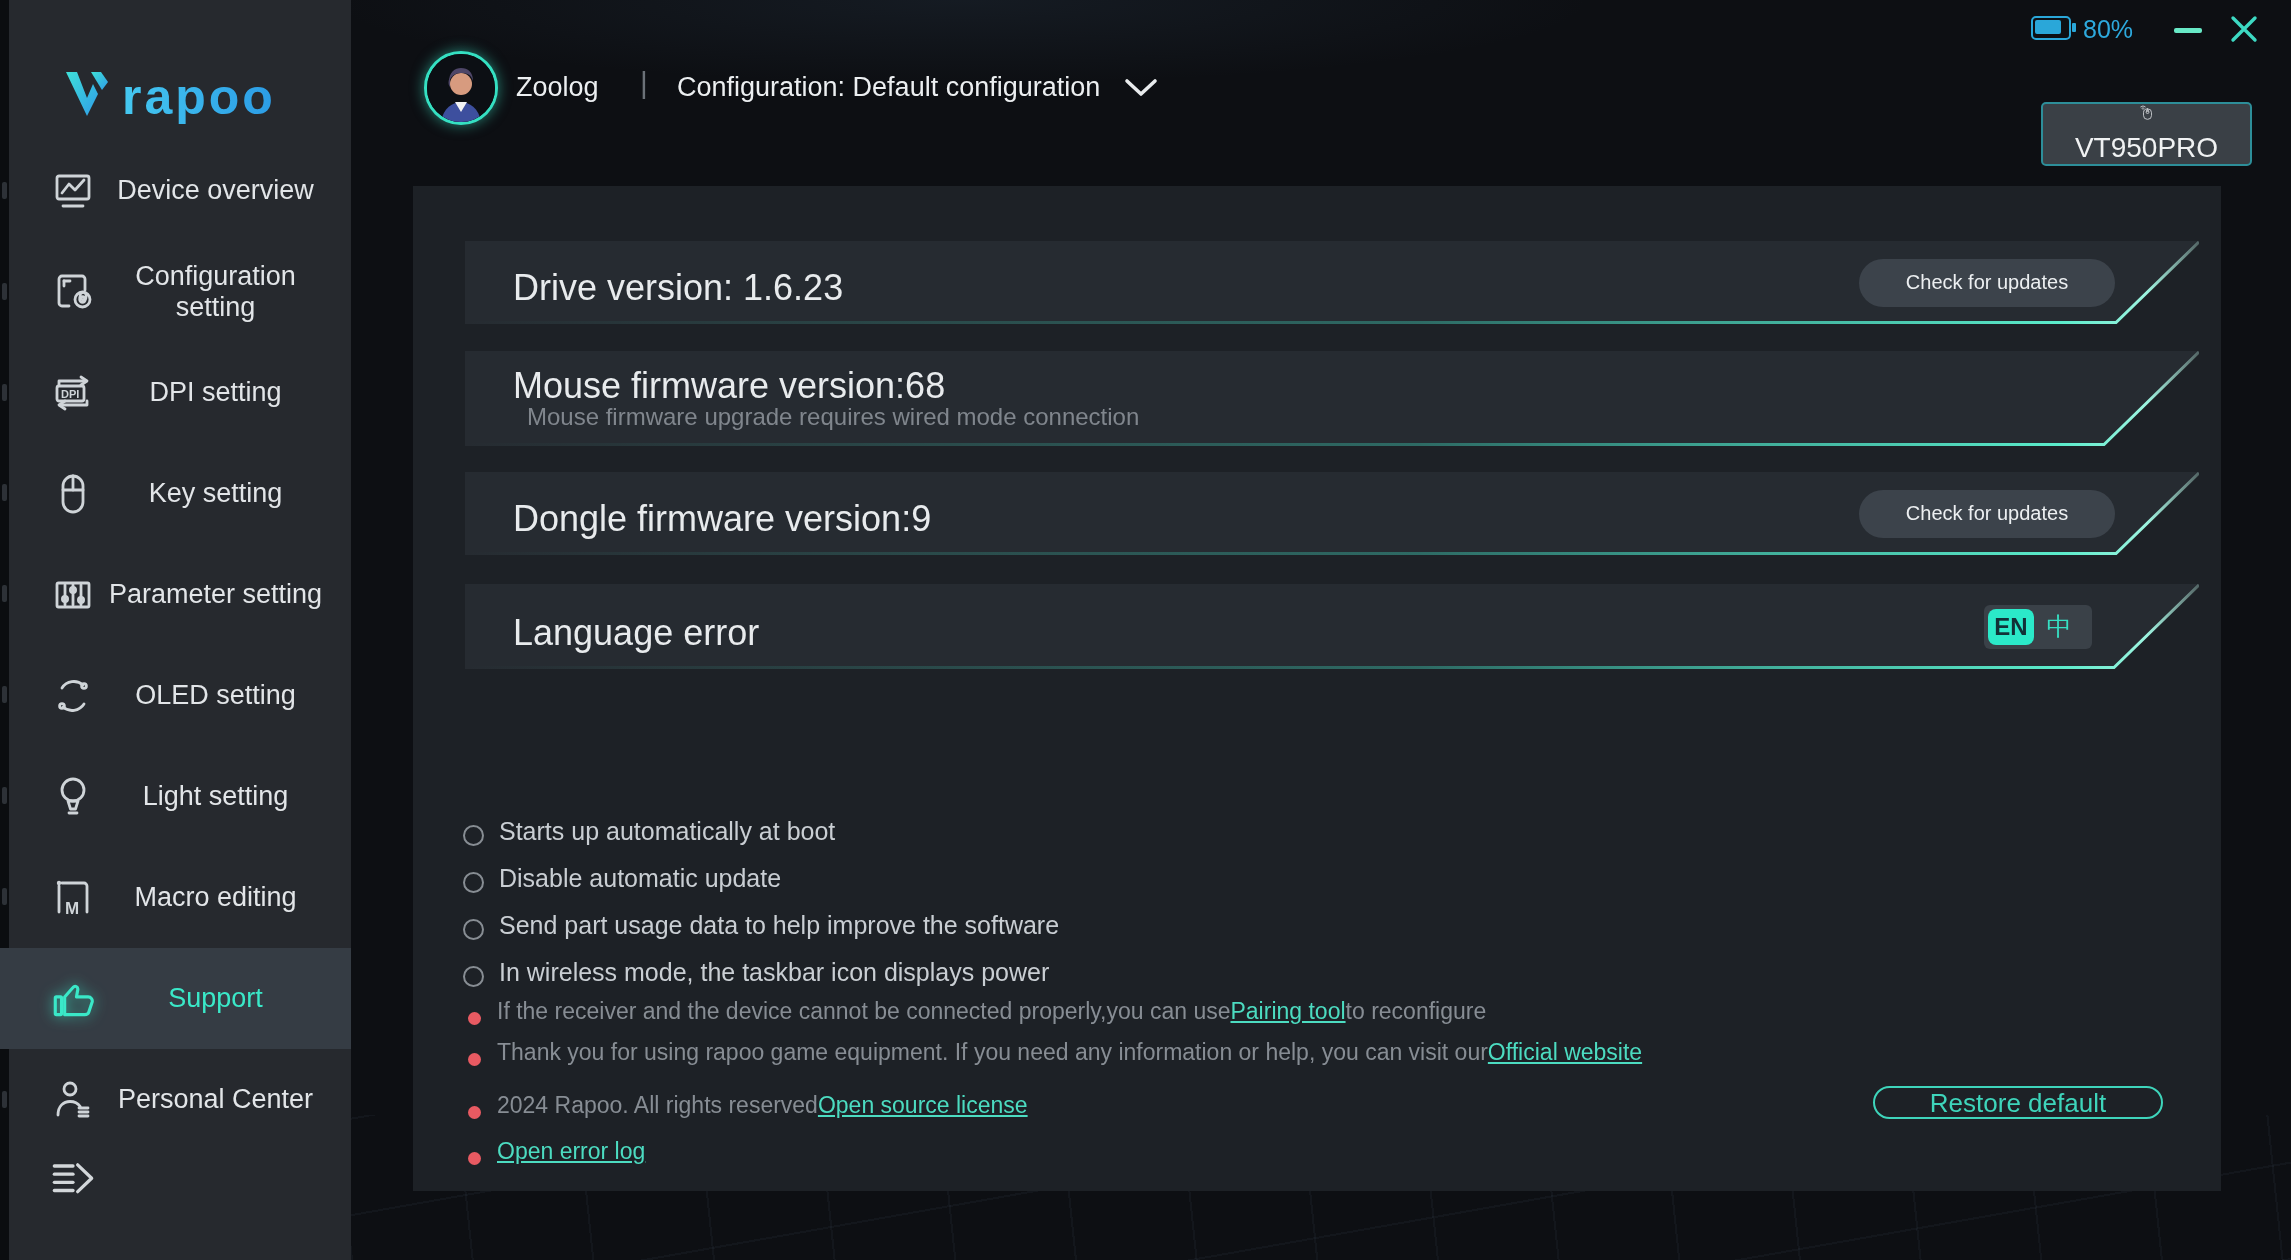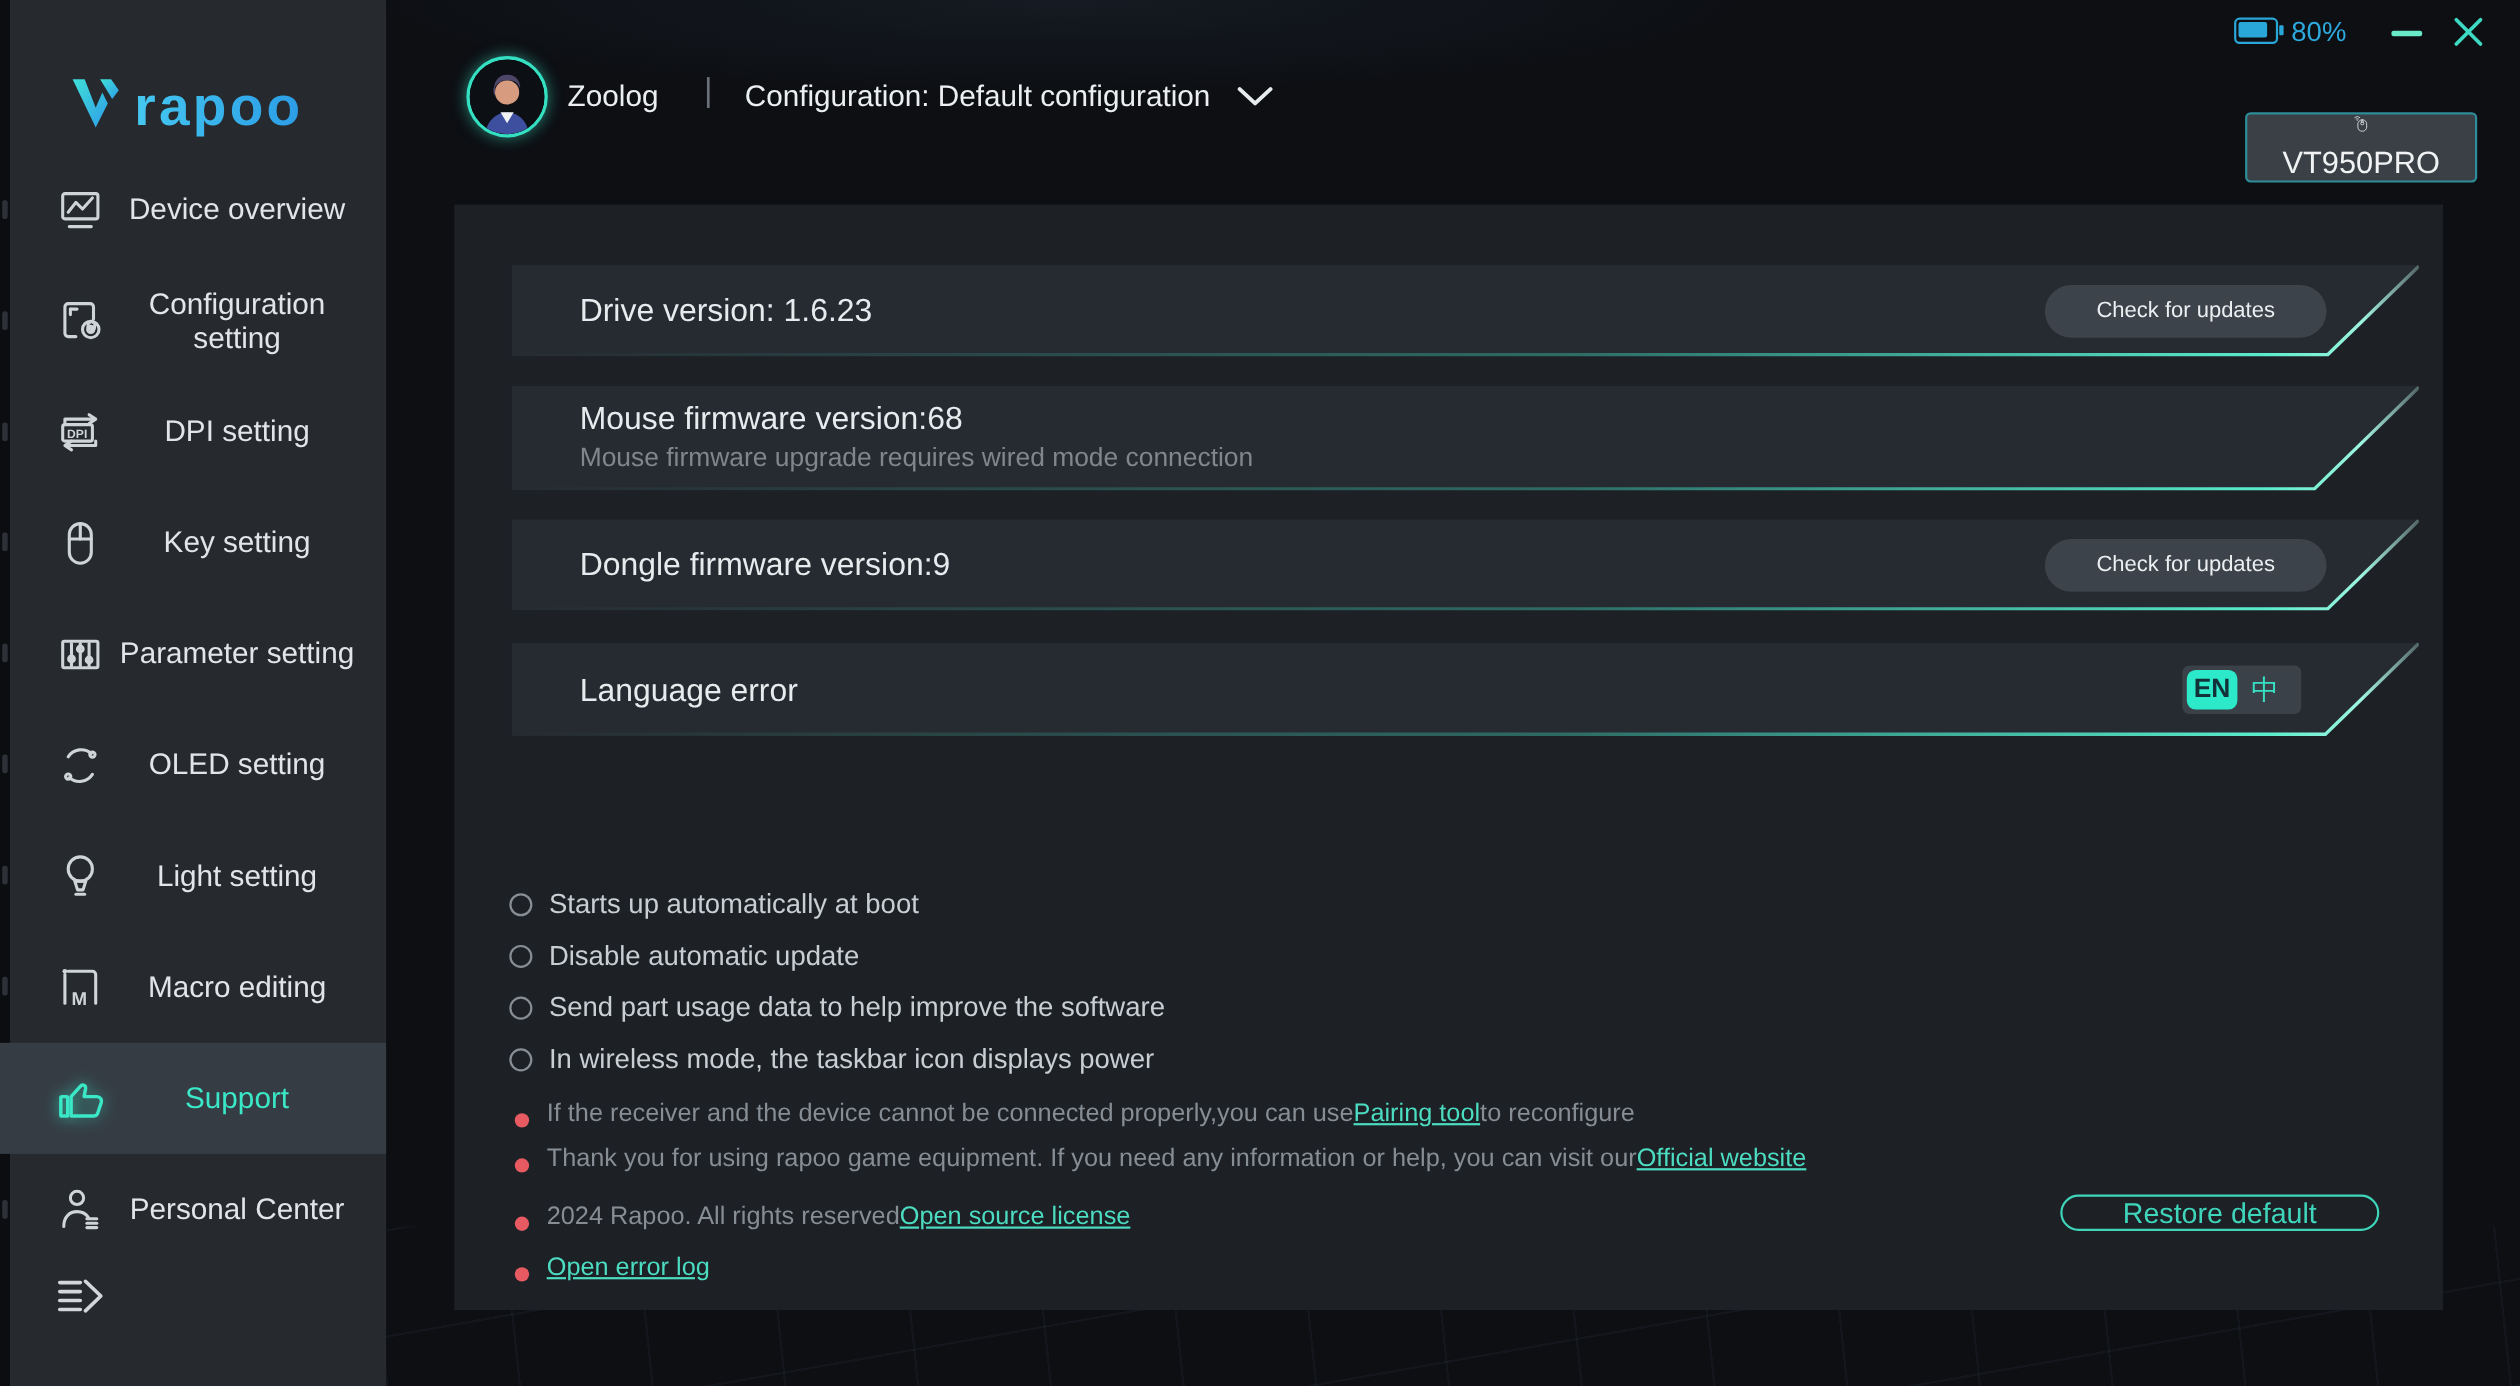--- a/index.html
+++ b/index.html
@@ -47,40 +47,40 @@
   .device-btn { position:absolute; left:2041px; top:102px; width:211px; height:64px; background:#3a4046;
     border:2px solid #2d8e99; border-radius:5px; display:flex; align-items:center; justify-content:center; gap:12px; z-index:4; cursor:pointer;flex-direction:column; }
   .device-btn .d-label { color:#f0f2f3; font-size:28px; }
 
   
   .panel { position:absolute; left:413px; top:186px; width:1808px; height:1005px; background:#1d2126; z-index:2; }
 
   .row { position:absolute; left:52px; width:1734px; }
   .row-bg { position:absolute; inset:0; background:#262b31; }
   .row-edge { position:absolute; inset:0; pointer-events:none; }
-  .row-title { position:absolute; left:62px; font-size:29px; color:#e8ebed; }
+  .row-title { position:absolute; left:48px; font-size:36px; color:#e8ebed; }
   .row-sub { position:absolute; left:62px; font-size:24px; color:#80868d; }
   .pill-btn { position:absolute; right:84px; top:50%; transform:translateY(-50%); width:256px; height:48px;
     background:#3c434b; border:none; border-radius:24px; color:#eceff1; font-size:20px;
     font-family:"Liberation Sans",sans-serif; cursor:pointer; }
   .row1 { top:55px;  height:83px; } .row1 .row-bg { clip-path:polygon(0 0,100% 0,calc(100% - 83px) 100%,0 100%); }
   .row2 { top:165px; height:95px; } .row2 .row-bg { clip-path:polygon(0 0,100% 0,calc(100% - 95px) 100%,0 100%); }
   .row3 { top:286px; height:83px; } .row3 .row-bg { clip-path:polygon(0 0,100% 0,calc(100% - 83px) 100%,0 100%); }
   .row4 { top:398px; height:85px; } .row4 .row-bg { clip-path:polygon(0 0,100% 0,calc(100% - 85px) 100%,0 100%); }
   .row1 .row-title { top:26px; } .row3 .row-title { top:26px; } .row4 .row-title { top:28px; }
   .row2 .row-title { top:14px; } .row2 .row-sub { top:52px; }
 
   .lang-toggle { position:absolute; right:107px; top:50%; transform:translateY(-50%); width:108px; height:44px;
     background:#3a4148; border-radius:6px; display:flex; align-items:center; padding:4px; gap:2px; }
   .lang-en { width:46px; height:36px; background:#2be9c9; border-radius:8px; color:#123138; font-weight:bold;
     font-size:24px; display:flex; align-items:center; justify-content:center; cursor:pointer; }
   .lang-zh { width:46px; height:36px; color:#36dfc2; font-size:25px; display:flex; align-items:center; justify-content:center; cursor:pointer; }
 
   .options { position:absolute; left:50px; top:613px; }
-  .option { display:flex; align-items:center; height:47px; }
+  .option { display:flex; align-items:flex-end; height:47px; }
   .radio { width:21px; height:21px; border:2.5px solid #878d93; border-radius:50%; margin-right:15px; flex:none; cursor:pointer; }
   .option-label { font-size:25px; color:#c9ced3; }
 
   .notes { position:absolute; left:55px; top:812px; }
   .note { display:flex; align-items:flex-end; }
   .n1 { margin-bottom:14px; } .n2 { margin-bottom:26px; } .n3 { margin-bottom:19px; }
   .dot { width:13px; height:13px; border-radius:50%; background:#e85a62; margin-right:16px; flex:none; }
   .note-text { font-size:23px; color:#878d94; }
   .note-link { font-size:23px; color:#4cdcc1; text-decoration:underline; cursor:pointer; }
 

